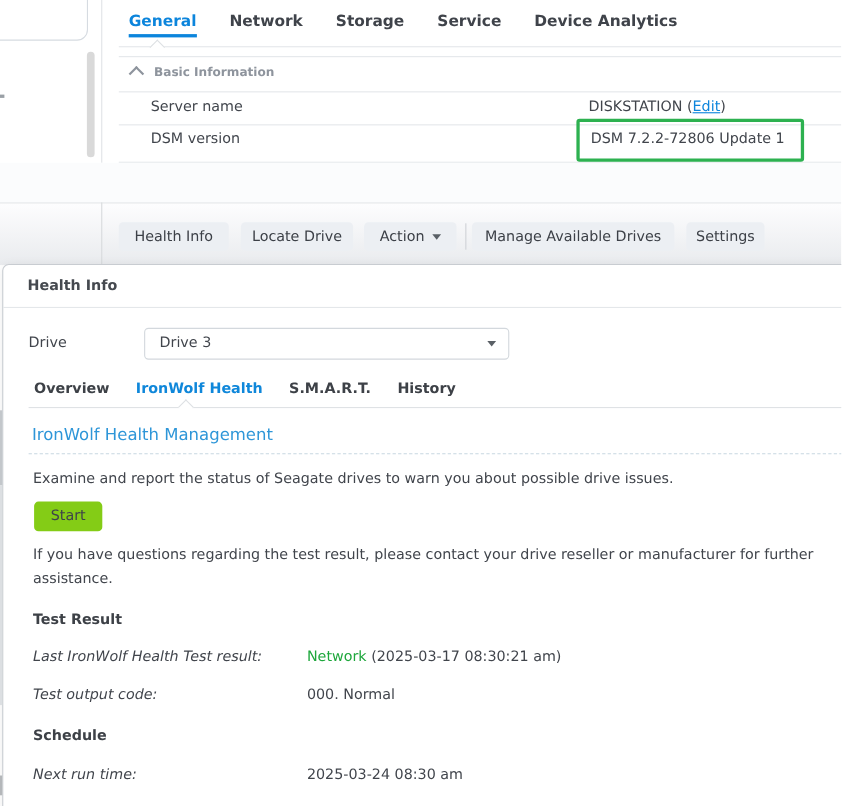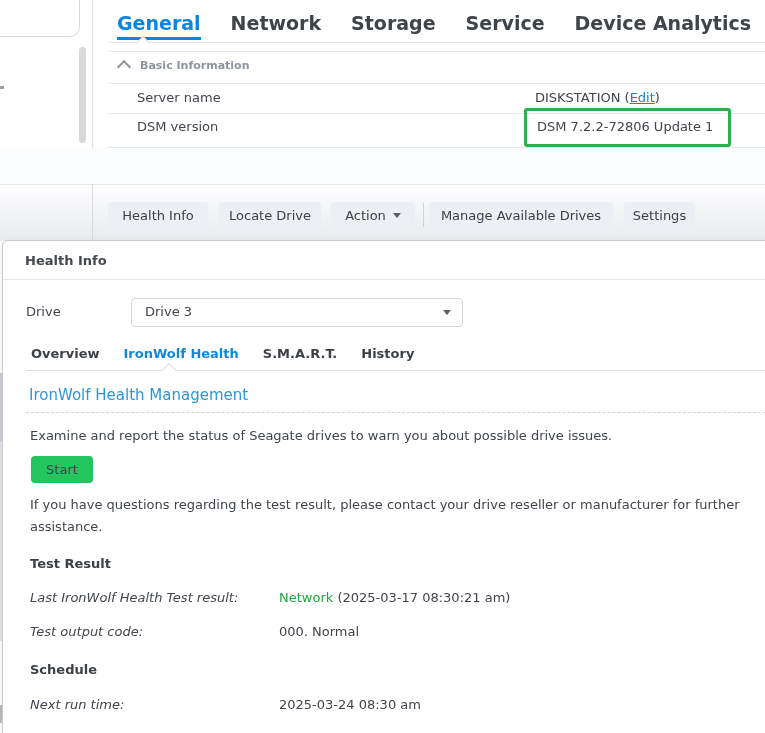--- a/index.html
+++ b/index.html
@@ -6,21 +6,21 @@
   .screen{position:relative;width:765px;height:733px;overflow:hidden;background:#fff;
           font-family:"DejaVu Sans","Liberation Sans",sans-serif;font-size:13px;color:#41454c;}
 
   
   .partial-box{position:absolute;left:-14px;top:-16px;width:92px;height:51px;background:#fff;
                border:1px solid #d6dbe1;border-radius:10px;}
   .left-dash{position:absolute;left:0;top:86px;width:4px;height:3px;background:#9aa0a6;}
   .cp-scroll-thumb{position:absolute;left:79px;top:47px;width:7px;height:96px;background:#d9d9d9;border-radius:4px;}
   .cp-divider{position:absolute;left:92px;top:0;width:1px;height:148px;background:#e0e3e6;}
 
-  .cp-tabs{position:absolute;left:117px;top:12px;display:flex;gap:30px;font-weight:bold;font-size:19px;color:#3f434a;}
+  .cp-tabs{position:absolute;left:117px;top:12px;display:flex;gap:30px;font-weight:bold;font-size:14px;color:#3f434a;}
   .cp-tab{position:relative;cursor:default;}
   .cp-tab.active{color:#0c85dc;}
   .cp-tab.active::after{content:'';position:absolute;left:0;right:0;bottom:-6px;height:3px;background:#0c85dc;}
 
   .hline{position:absolute;left:108px;width:657px;height:1px;background:#e4e7ea;}
   .notch{position:absolute;width:9px;height:9px;background:#fff;border-top:1px solid #dde0e3;
          border-left:1px solid #dde0e3;transform:rotate(45deg);z-index:2;}
 
   .section-header{position:absolute;left:119px;top:58px;display:flex;align-items:center;gap:11px;
                   color:#8e949d;font-weight:bold;font-size:11px;}
@@ -64,21 +64,21 @@
   .dlg-tab{cursor:pointer;}
   .dlg-tab.active{color:#0f87da;}
   .dlg-tab-line{position:absolute;left:23px;top:129px;width:745px;height:1px;background:#dfe2e5;}
   .dlg-notch{top:124px;left:161px;}
 
   .dlg-heading{position:absolute;left:26px;top:145px;font-size:15px;color:#2e96d8;}
   .dashed-line{position:absolute;left:23px;top:171px;width:745px;border-top:1px dashed #c8d7e1;}
 
   .dlg-para1{position:absolute;left:27px;top:187px;}
   .start-btn{position:absolute;left:28px;top:215px;width:62px;height:27px;display:flex;align-items:center;
-             justify-content:center;background:#22c55e;border-radius:4px;color:#3e434a;cursor:pointer;}
+             justify-content:center;background:#84cc16;border-radius:4px;color:#3e434a;cursor:pointer;}
   .dlg-para2{position:absolute;left:27px;top:253px;width:745px;line-height:22px;}
 
   .blk-heading{position:absolute;left:27px;font-weight:bold;color:#3d4147;}
   .kv-label{position:absolute;left:27px;font-style:italic;}
   .kv-value{position:absolute;left:276px;}
   .status-green{color:#1ea73c;}
 
   
   .bg-edge1{position:absolute;left:0;top:373px;width:2px;height:68px;background:#c3c7cb;}
   .bg-edge2{position:absolute;left:0;top:441px;width:2px;height:200px;background:#dcdfe2;}

